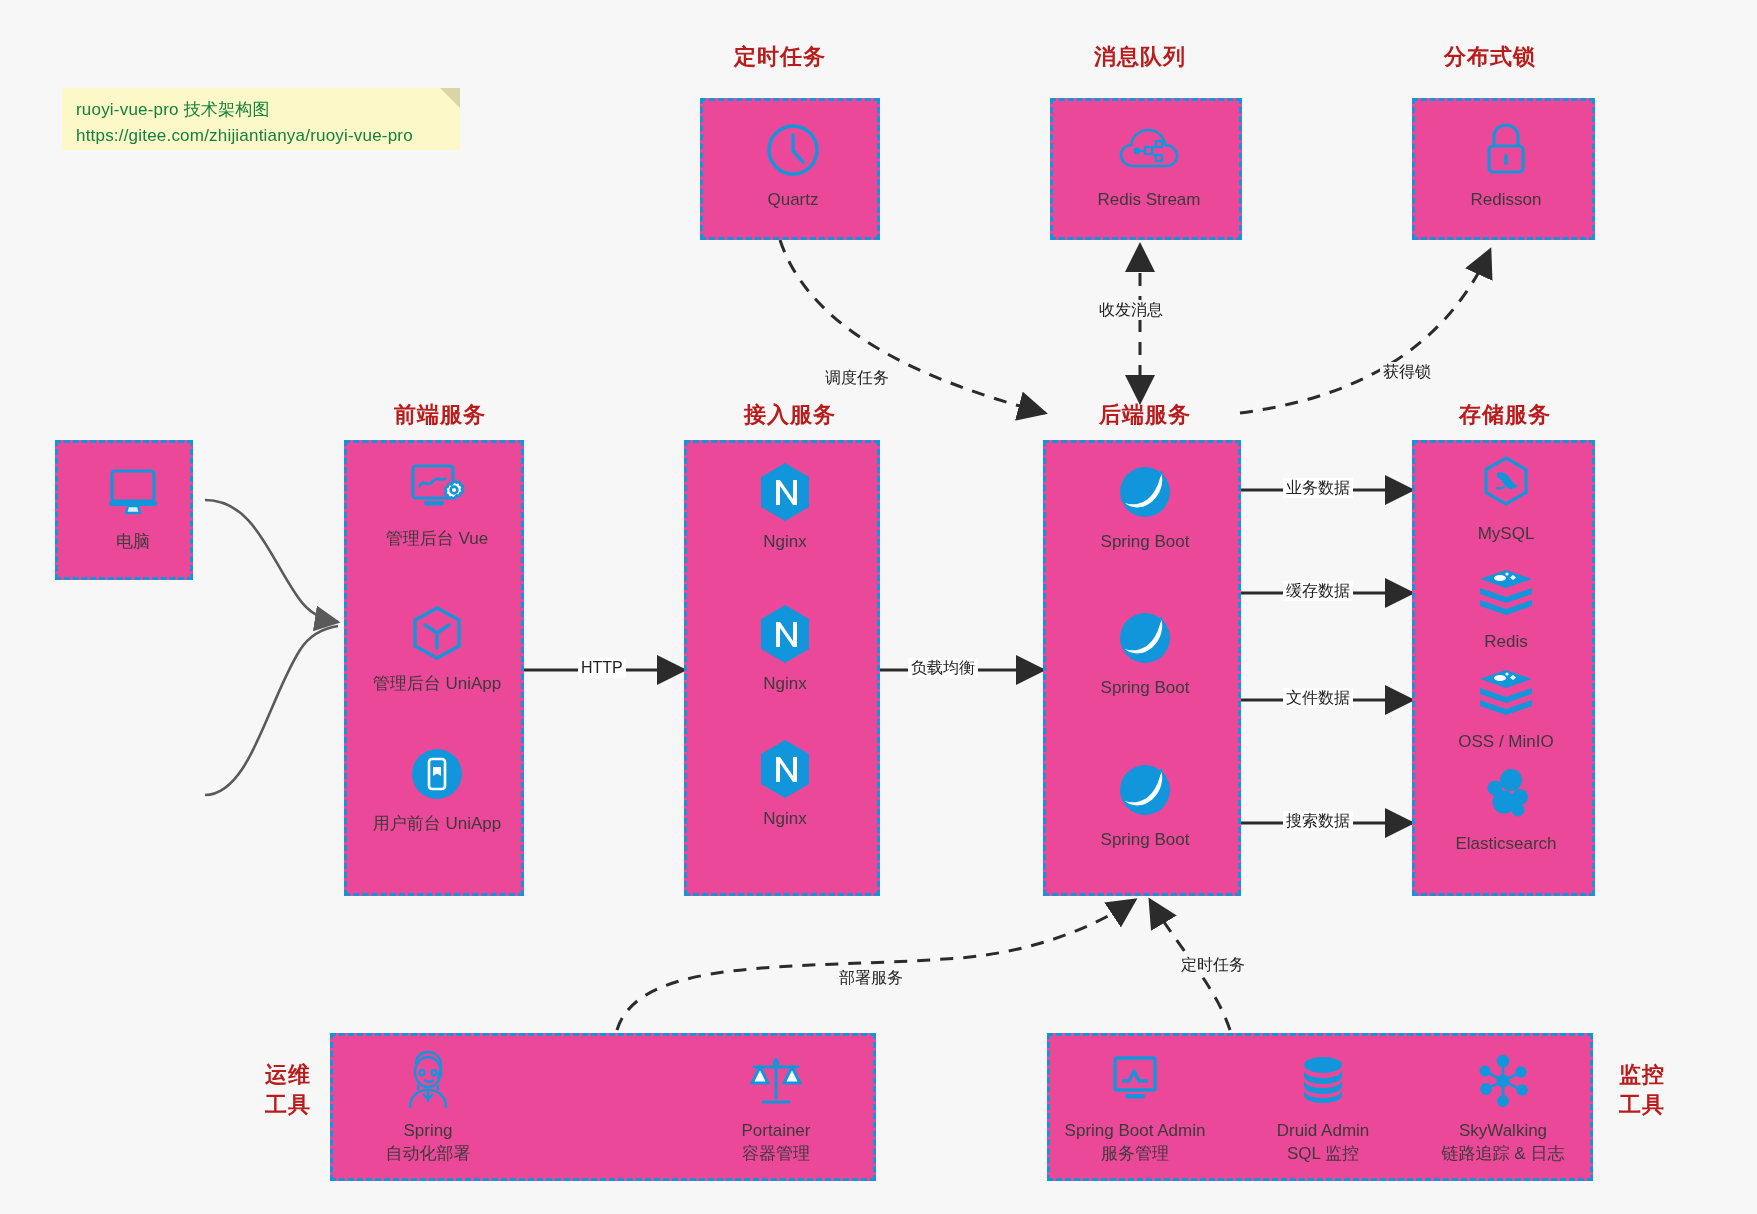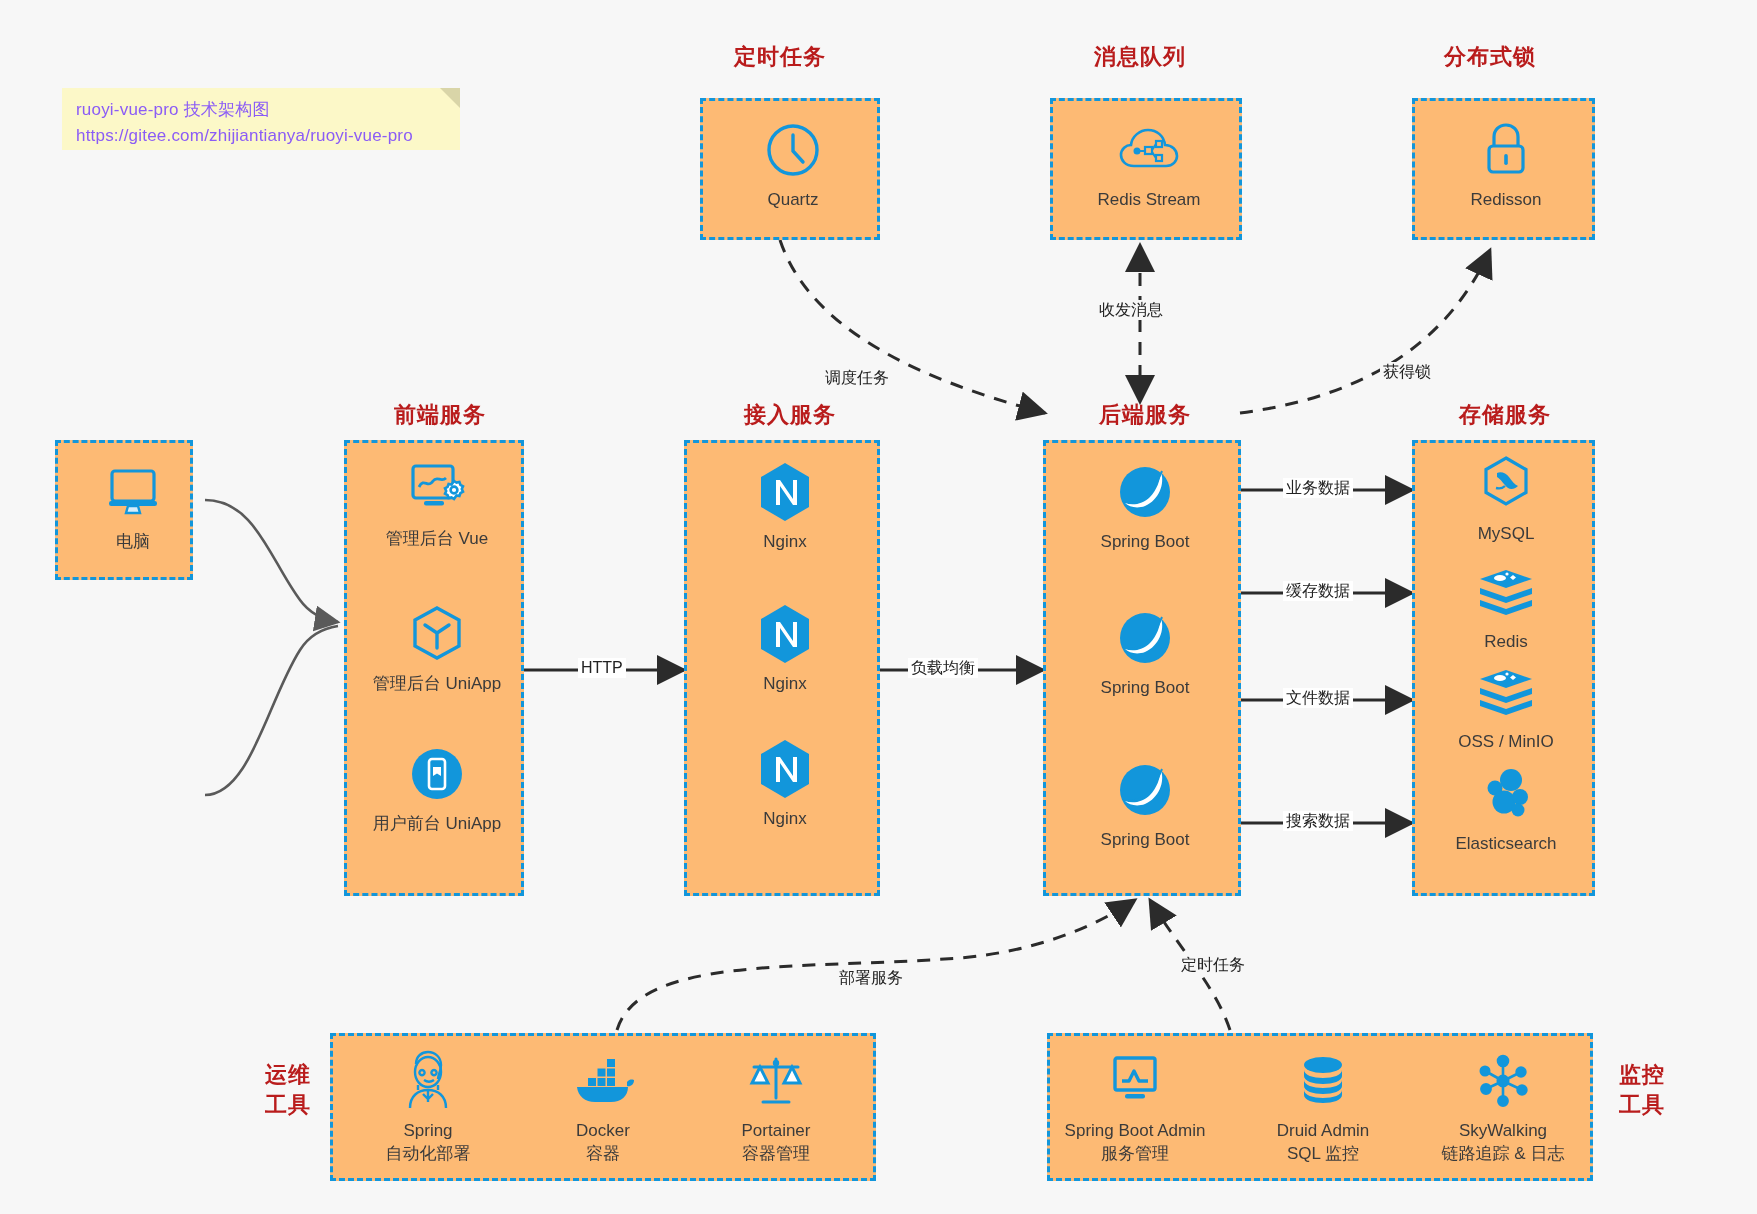--- a/index.html
+++ b/index.html
@@ -37,31 +37,31 @@
   }
   .note .fold {
     position: absolute;
     right: 0; top: 0;
     width: 0; height: 0;
     border-left: 20px solid transparent;
     border-top: 20px solid #d9d5a8;
   }
   .note-line {
     font-size: 17px;
-    color: #8b5cf6;
+    color: #15803d;
     line-height: 26px;
     white-space: nowrap;
     letter-spacing: .2px;
   }
 
   
   .gbox {
     position: absolute;
     border: 3px dashed #1296db;
-    background: #fdba74;
+    background: #ec4899;
     box-sizing: border-box;
   }
   .gtitle {
     position: absolute;
     color: #b91c1c;
     font-weight: bold;
     font-size: 22px;
     text-align: center;
     white-space: nowrap;
     letter-spacing: 1px;
@@ -419,38 +419,20 @@
             <path d="M18 35 L18 40 M38 35 L38 40"></path>
             <path d="M10 58 C10 46 18 40 28 40 C38 40 46 46 46 58"></path>
             <path d="M28 41 L28 52 M23 44 L28 49 L33 44"></path>
           </g>
         </svg>
       </div>
       <div class="cap">Spring</div>
       <div class="cap2">自动化部署</div>
     </div>
 
-    <div class="node" style="left:195px; top:14px;">
-      <div class="ico">
-        <svg width="64" height="50" viewBox="0 0 64 50">
-          <g fill="#1296db">
-            <rect x="17" y="22" width="8" height="8"></rect>
-            <rect x="26.5" y="22" width="8" height="8"></rect>
-            <rect x="36" y="22" width="8" height="8"></rect>
-            <rect x="26.5" y="12.5" width="8" height="8"></rect>
-            <rect x="36" y="12.5" width="8" height="8"></rect>
-            <rect x="36" y="3" width="8" height="8"></rect>
-            <path d="M6 31 L57 31 C57 40 50 46 40 46 L24 46 C14 46 7 40 6 31 Z"></path>
-            <path d="M56 26 C59 22 63 24 63 24 C63 29 59 31 56 30 Z"></path>
-          </g>
-        </svg>
-      </div>
-      <div class="cap">Docker</div>
-      <div class="cap2">容器</div>
-    </div>
 
     <div class="node" style="left:368px; top:14px;">
       <div class="ico">
         <svg width="60" height="54" viewBox="0 0 60 54">
           <g stroke="#1296db" stroke-width="3" fill="none" stroke-linecap="round">
             <path d="M30 5 L30 44"></path>
             <path d="M8 13 L52 13"></path>
             <path d="M17 48 L43 48"></path>
             <path d="M14 13 L6 29 L22 29 Z" fill="#ffffff"></path>
             <path d="M46 13 L38 29 L54 29 Z" fill="#ffffff"></path>

